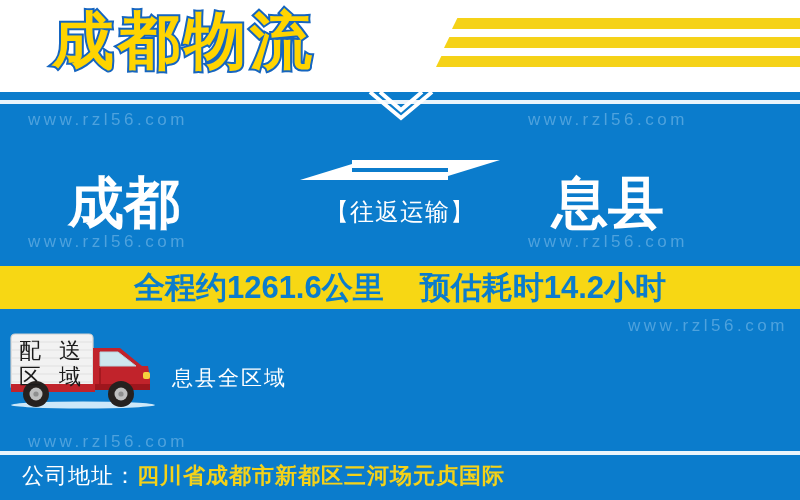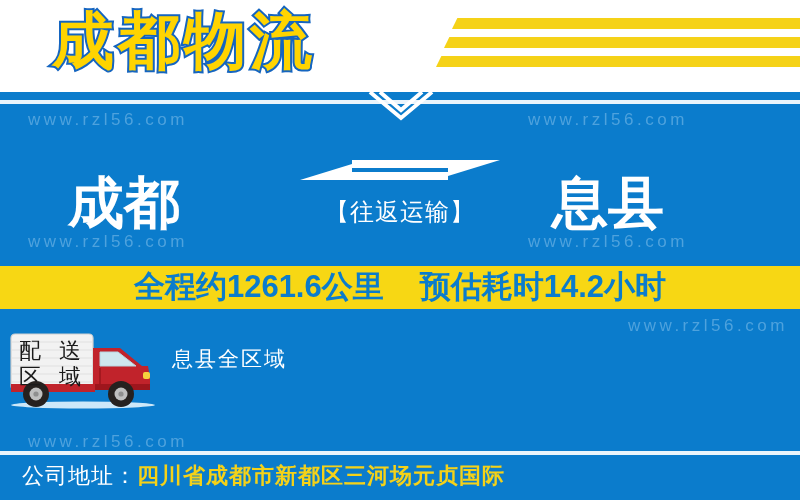--- a/index.html
+++ b/index.html
@@ -86,33 +86,33 @@
     white-space:nowrap;
   }
 
   
   .band{
     position:absolute;left:0;top:266px;width:800px;height:43px;
     background:#f7d714;
   }
   .band-inner{
     position:absolute;left:0;top:0;width:800px;height:43px;
-    display:flex;justify-content:center;
+    display:flex;align-items:center;justify-content:center;
     gap:36px;
     color:#0b7ccc;
     font-size:31px;font-weight:bold;letter-spacing:0px;
     white-space:nowrap;
   }
 
   
   .truck-wrap{
     position:absolute;left:8px;top:332px;width:150px;height:78px;
   }
   .area-text{
-    position:absolute;left:172px;top:345px;
+    position:absolute;left:172px;top:364px;
     font-size:21px;color:#ffffff;letter-spacing:2px;white-space:nowrap;text-align:right;
   }
 
   
   .hr-bot{
     position:absolute;left:0;top:451px;width:800px;height:4px;
     background:#eaf4fb;
   }
   .addr{
     position:absolute;left:22px;top:461px;

